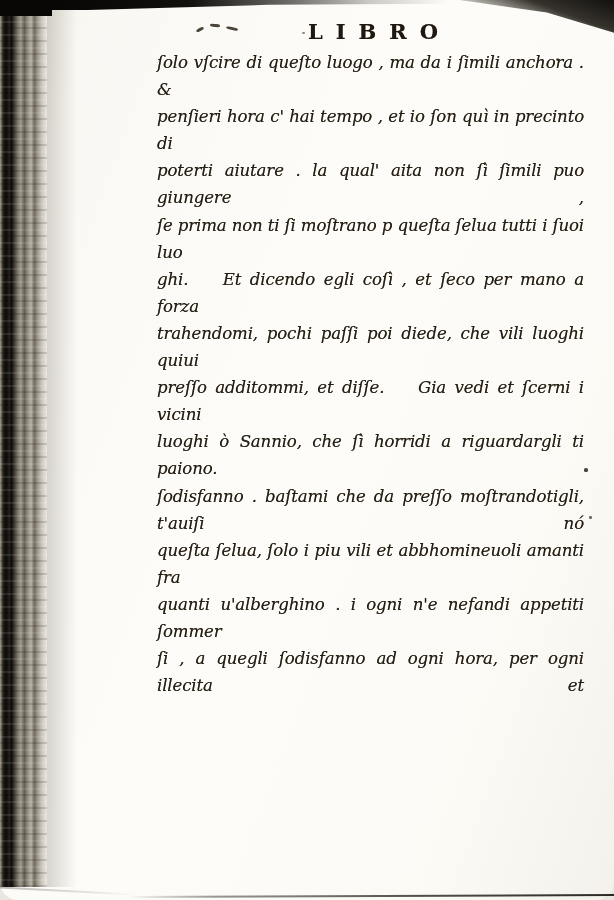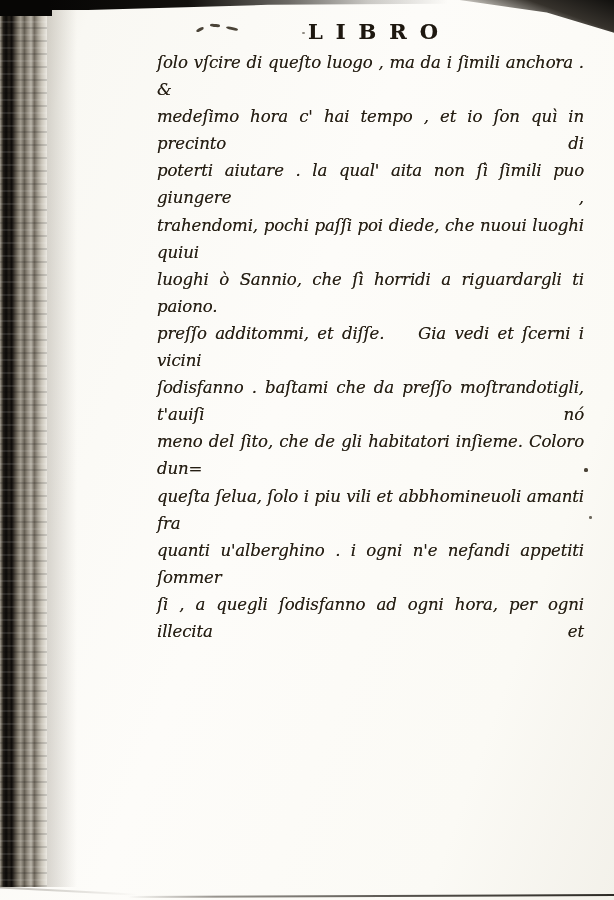--- a/index.html
+++ b/index.html
@@ -14,20 +14,21 @@
     background: #e9e6df;
     font-family: "DejaVu Serif", serif;
   }
 
   
   .page {
     position: absolute;
     inset: 0;
     background: linear-gradient(110deg,
       #edeae2 0%, #f9f8f3 10%, #fdfcf9 45%, #fbfaf5 80%, #f3f1ea 100%);
+    border-radius: 18px;
   }
 
   
   .binding {
     position: absolute;
     left: 0;
     top: 0;
     width: 47px;
     height: 887px;
     background:
@@ -168,26 +169,27 @@
   <div class="speck sp3"></div>
   <div class="speck sp4"></div>
   <div class="speck sp5"></div>
   <div class="speck sp6"></div>
   <div class="speck sp7"></div>
 
   <div class="header">LIBRO</div>
 
   <div class="textblock">
     <div class="line">ſolo vſcire di queſto luogo , ma da i ſimili anchora . &amp;</div>
-    <div class="line">medeſimo hora c' hai tempo , et io ſon quì in precinto di</div>
+    <div class="line">penſieri hora c' hai tempo , et io ſon quì in precinto di</div>
     <div class="line">poterti aiutare . la qual' aita non ſì ſimili puo giungere ,</div>
-    <div class="line">trahendomi, pochi paſſi poi diede, che nuoui luoghi quiui</div>
+    <div class="line">ſe prima non ti ſi moſtrano p queſta ſelua tutti i ſuoi luo</div>
+    <div class="line">ghi.&nbsp;&nbsp;&nbsp;&nbsp;Et dicendo egli coſì , et ſeco per mano a forza</div>
+    <div class="line">trahendomi, pochi paſſi poi diede, che vili luoghi quiui</div>
+    <div class="line">preſſo additommi, et diſſe.&nbsp;&nbsp;&nbsp;&nbsp;Gia vedi et ſcerni i vicini</div>
     <div class="line">luoghi ò Sannio, che ſì horridi a riguardargli ti paiono.</div>
-    <div class="line">preſſo additommi, et diſſe.&nbsp;&nbsp;&nbsp;&nbsp;Gia vedi et ſcerni i vicini</div>
     <div class="line">ſodisfanno . baſtami che da preſſo moſtrandotigli, t'auiſi nó</div>
-    <div class="line">meno del ſito, che de gli habitatori inſieme. Coloro dun=</div>
     <div class="line">queſta ſelua, ſolo i piu vili et abbhomineuoli amanti fra</div>
     <div class="line">quanti u'alberghino . i ogni n'e nefandi appetiti ſommer</div>
     <div class="line">ſi , a quegli ſodisfanno ad ogni hora, per ogni illecita et</div>
 
   </div>
 
 </div>
 
 </body></html>

